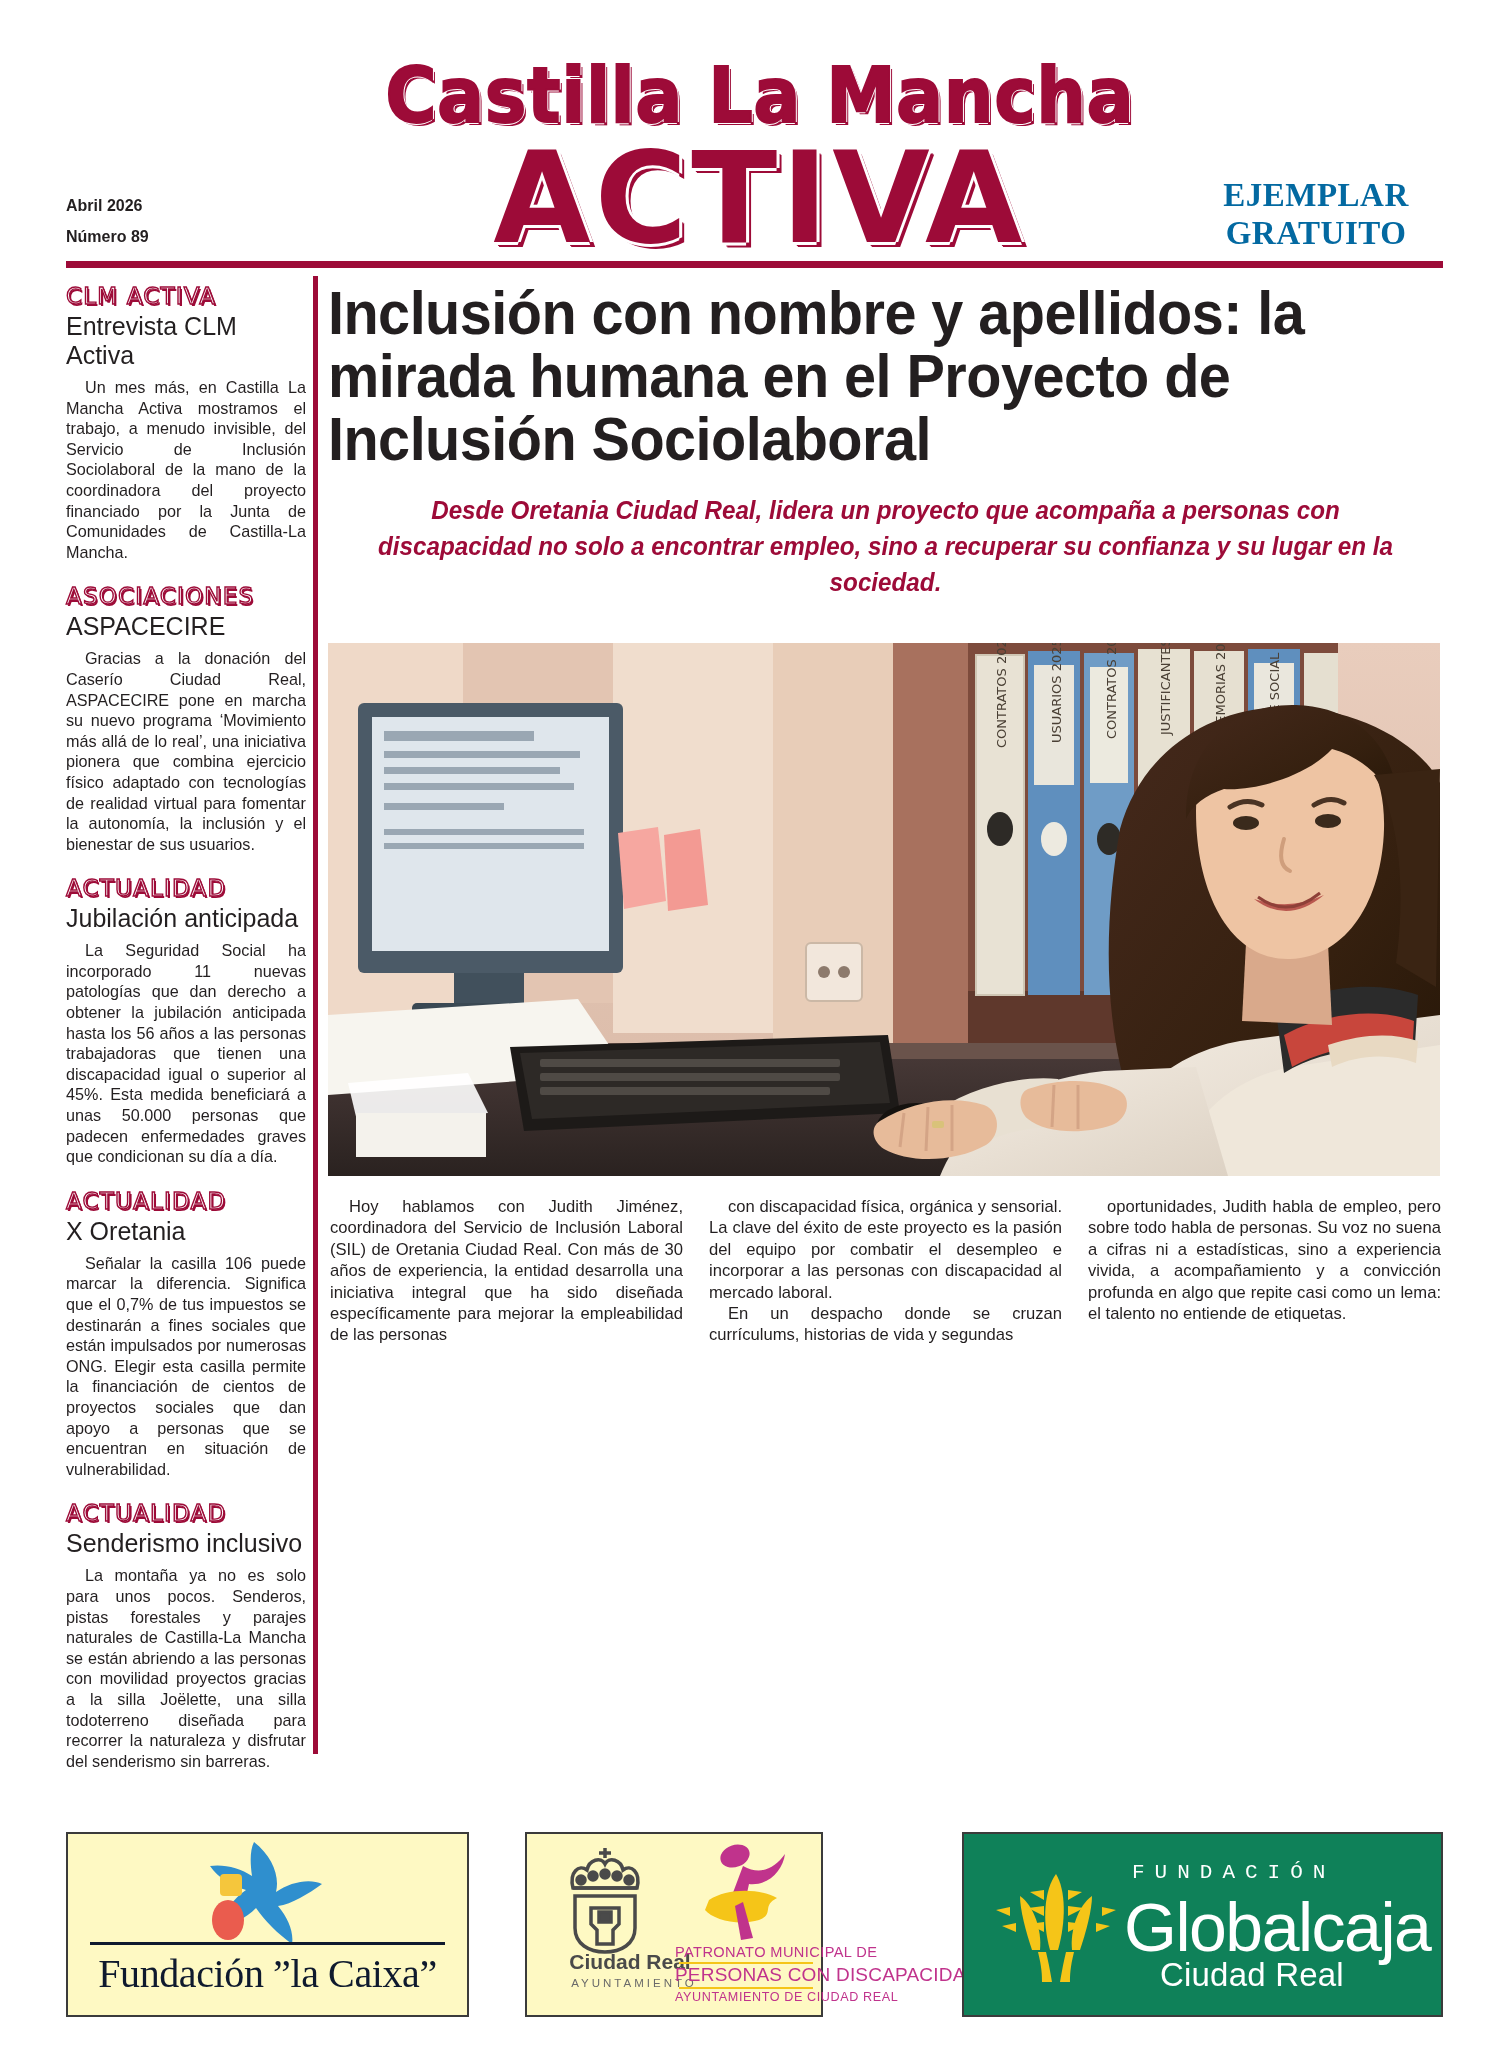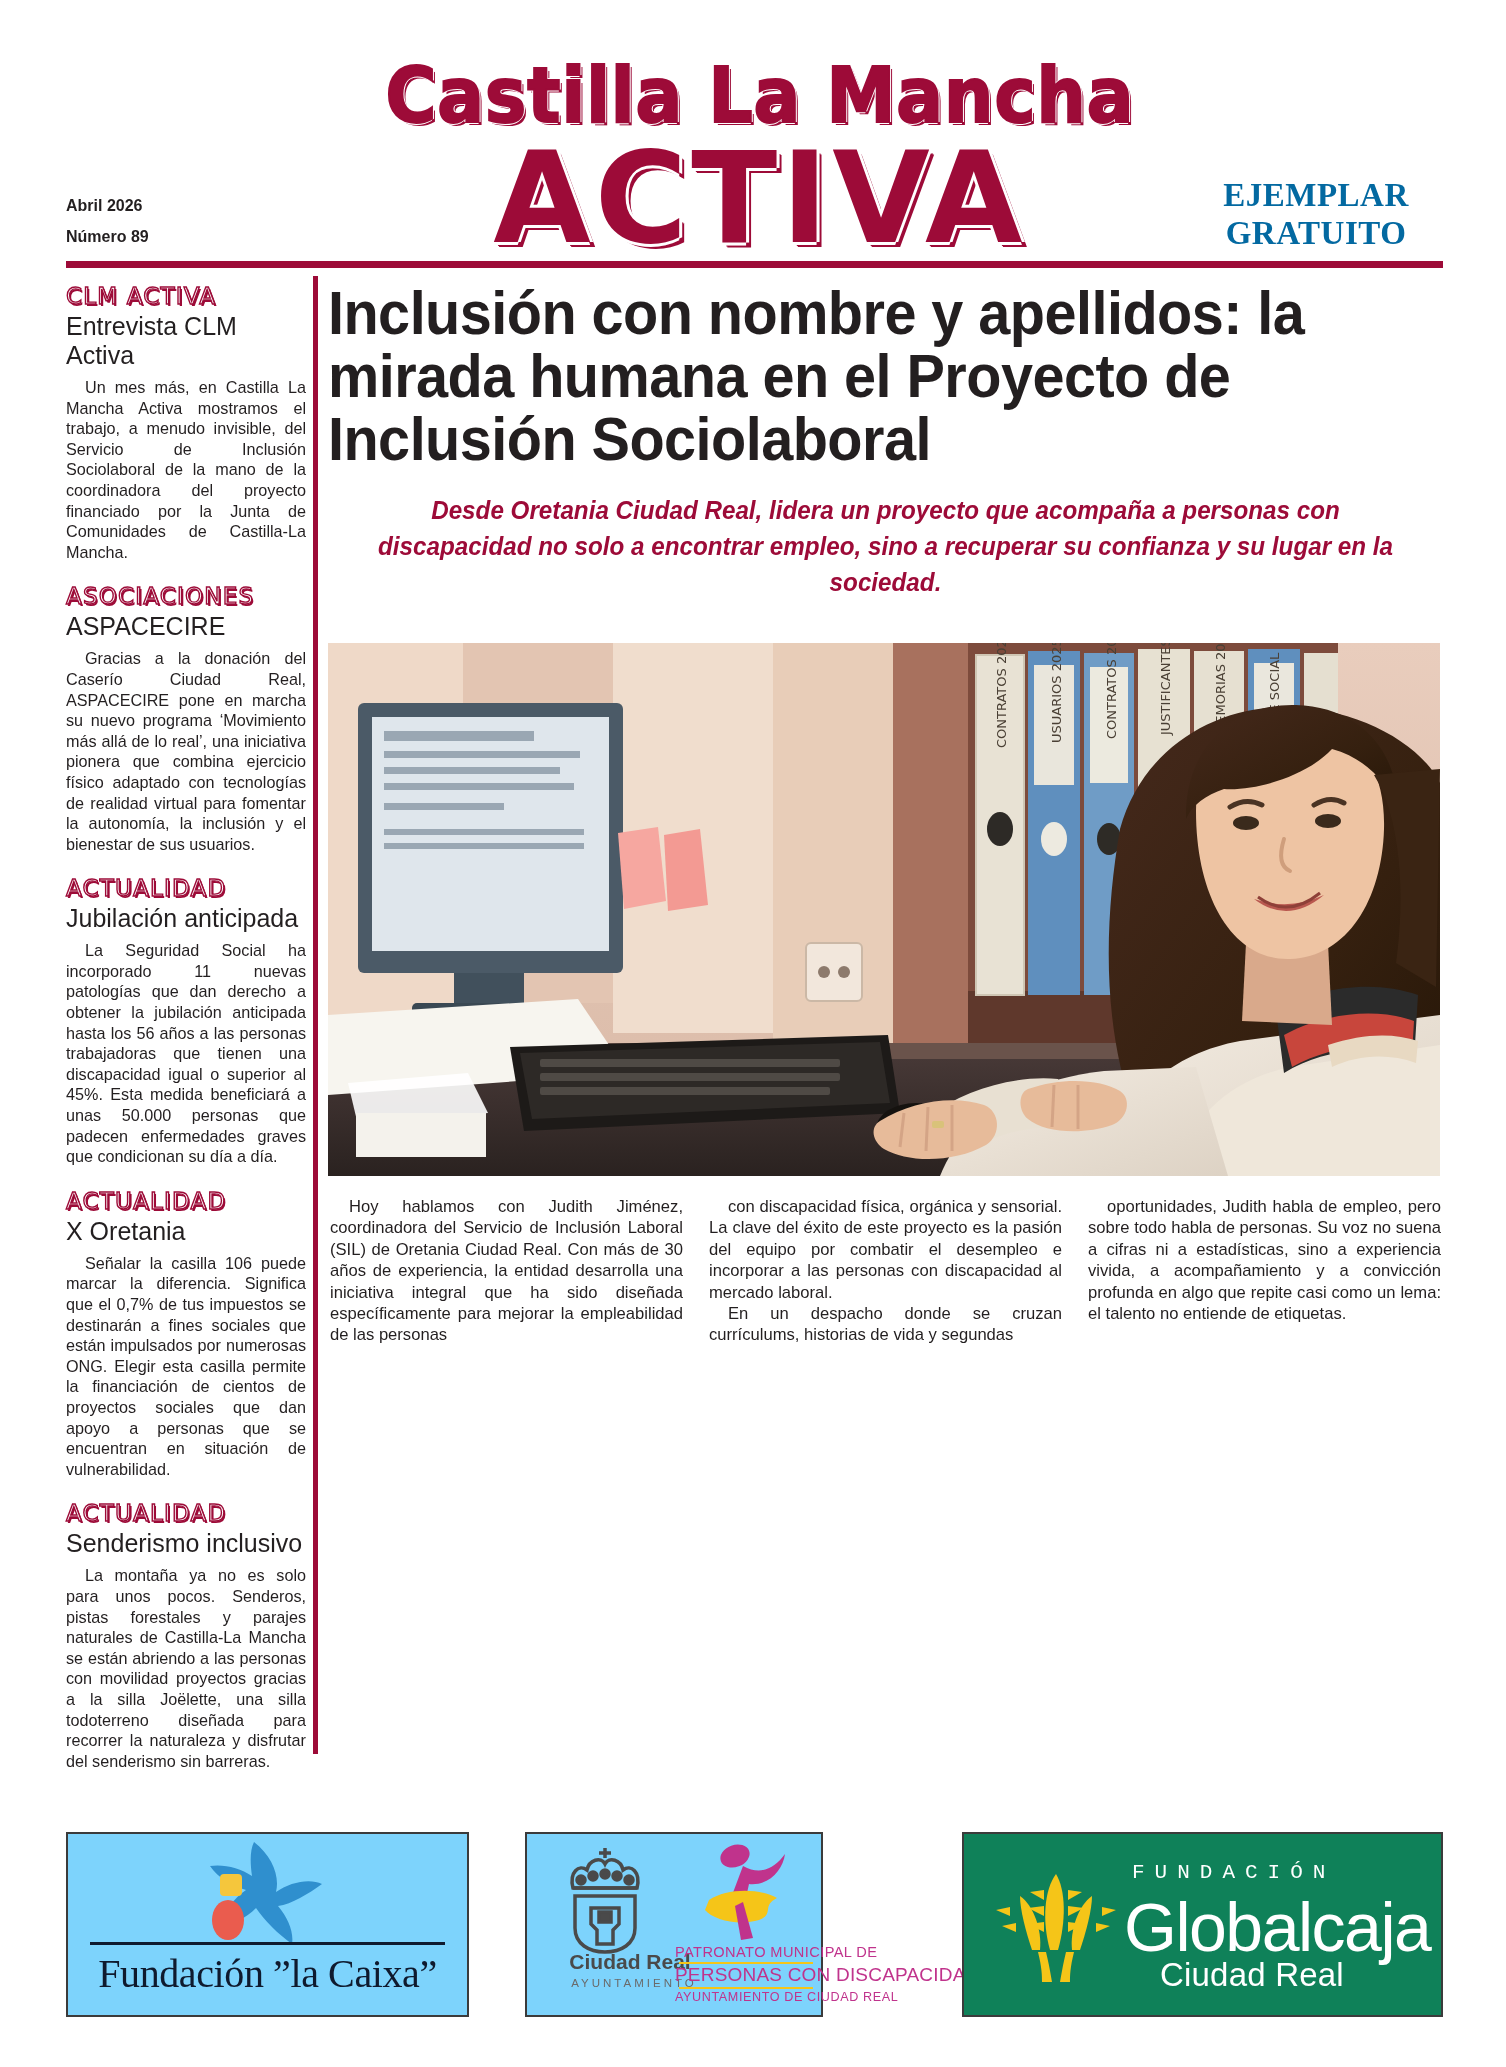--- a/index.html
+++ b/index.html
@@ -219,21 +219,21 @@
   .footer {
     position: absolute;
     left: 0;
     top: 1832px;
     width: 1506px;
     height: 196px;
   }
   .logo-box {
     position: absolute;
     border: 2px solid #3b3b3b;
-    background: #7dd3fc;
+    background: #fef9c3;
     box-sizing: border-box;
   }
   .lb-caixa { left: 66px;  top: 0;   width: 403px; height: 185px; }
   .lb-cr    { left: 525px; top: 0;   width: 298px; height: 185px; }
   .lb-glob  { left: 962px; top: 0;   width: 481px; height: 185px; }
   .lb-glob  { background: #0f8159; }
 
   .caixa-inner { position:absolute; left:0; top:0; width:100%; height:100%; }
   .caixa-rule {
     position: absolute;

